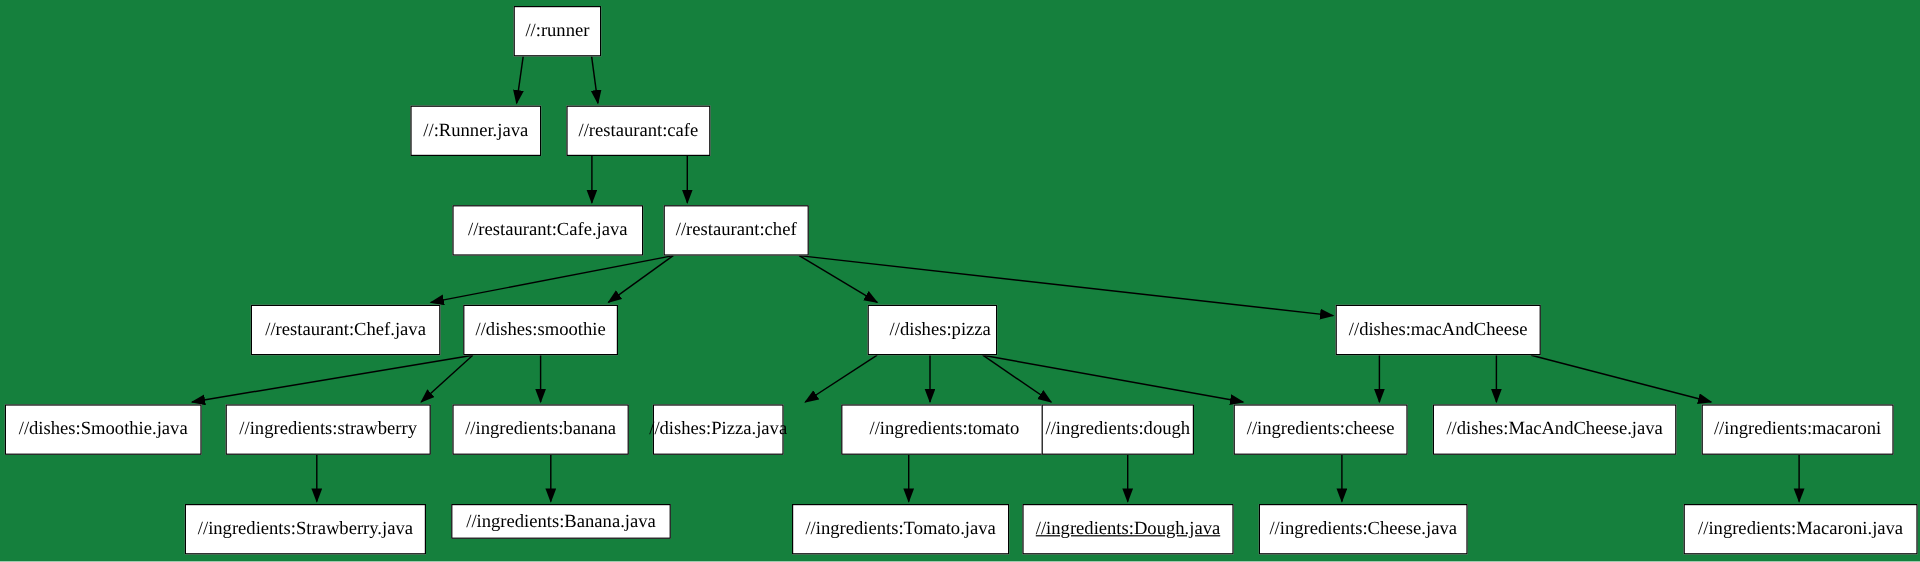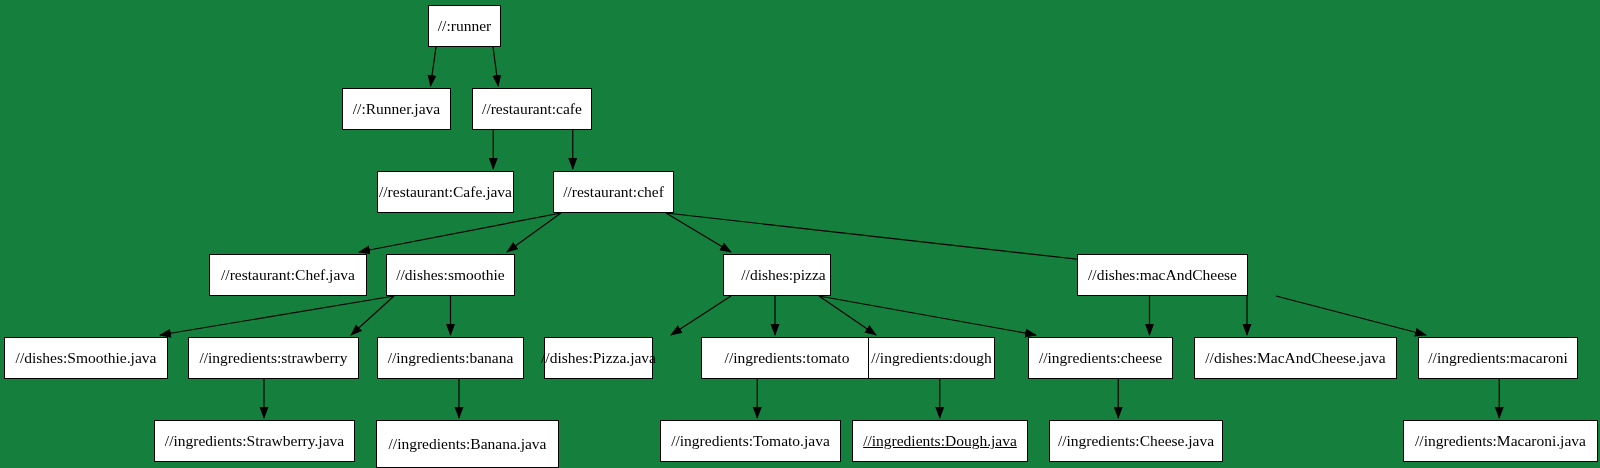--- a/index.html
+++ b/index.html
@@ -76,35 +76,35 @@
       <line x1="459" y1="379" x2="459" y2="418" stroke="#000000" stroke-width="1.2" marker-end="url(#arrowhead)"></line>
       <line x1="757.25" y1="379" x2="757.25" y2="418" stroke="#000000" stroke-width="1.2" marker-end="url(#arrowhead)"></line>
       <line x1="939.75" y1="379" x2="939.75" y2="418" stroke="#000000" stroke-width="1.2" marker-end="url(#arrowhead)"></line>
       <line x1="1118.25" y1="379" x2="1118.25" y2="418" stroke="#000000" stroke-width="1.2" marker-end="url(#arrowhead)"></line>
       <line x1="1499.25" y1="379" x2="1499.25" y2="418" stroke="#000000" stroke-width="1.2" marker-end="url(#arrowhead)"></line>
     </svg>
   <div id="nodes">
       <div class="node" style="left: 428px; top: 5px; width: 73px; height: 42px;">//:runner</div>
       <div class="node" style="left: 342px; top: 88px; width: 109px; height: 42px;">//:Runner.java</div>
       <div class="node" style="left: 472px; top: 88px; width: 120px; height: 42px;">//restaurant:cafe</div>
-      <div class="node" style="left: 377px; top: 171px; width: 137px; height: 42px;">//restaurant:Cafe.java</div>
+      <div class="node" style="left: 377px; top: 171px; width: 159px; height: 42px;">//restaurant:Cafe.java</div>
       <div class="node" style="left: 553px; top: 171px; width: 121px; height: 42px;">//restaurant:chef</div>
       <div class="node" style="left: 209px; top: 254px; width: 158px; height: 42px;">//restaurant:Chef.java</div>
       <div class="node" style="left: 386px; top: 254px; width: 129px; height: 42px;">//dishes:smoothie</div>
       <div class="node" style="left: 723px; top: 254px; width: 108px; height: 42px; padding-left: 13px;">//dishes:pizza</div>
-      <div class="node" style="left: 1077px; top: 254px; width: 171px; height: 42px;">//dishes:macAndCheese</div>
+      <div class="node" style="left: 1113px; top: 254px; width: 171px; height: 42px;">//dishes:macAndCheese</div>
       <div class="node" style="left: 4px; top: 337px; width: 164px; height: 42px;">//dishes:Smoothie.java</div>
       <div class="node" style="left: 188px; top: 337px; width: 171px; height: 42px;">//ingredients:strawberry</div>
       <div class="node" style="left: 377px; top: 337px; width: 147px; height: 42px;">//ingredients:banana</div>
       <div class="node" style="left: 544px; top: 337px; width: 109px; height: 42px;">//dishes:Pizza.java</div>
       <div class="node" style="left: 701px; top: 337px; width: 172px; height: 42px;">//ingredients:tomato</div>
       <div class="node" style="left: 868px; top: 337px; width: 127px; height: 42px;">//ingredients:dough</div>
       <div class="node" style="left: 1028px; top: 337px; width: 145px; height: 42px;">//ingredients:cheese</div>
       <div class="node" style="left: 1194px; top: 337px; width: 203px; height: 42px;">//dishes:MacAndCheese.java</div>
       <div class="node" style="left: 1418px; top: 337px; width: 160px; height: 42px;">//ingredients:macaroni</div>
       <div class="node" style="left: 154px; top: 420px; width: 201px; height: 42px;">//ingredients:Strawberry.java</div>
-      <div class="node" style="left: 376px; top: 420px; width: 183px; height: 48px;">//ingredients:Banana.java</div>
+      <div class="node" style="left: 376px; top: 420px; width: 183px; height: 29px;">//ingredients:Banana.java</div>
       <div class="node" style="left: 660px; top: 420px; width: 181px; height: 42px;">//ingredients:Tomato.java</div>
       <div class="node" style="left: 852px; top: 420px; width: 176px; height: 42px; text-decoration: underline;">//ingredients:Dough.java</div>
       <div class="node" style="left: 1049px; top: 420px; width: 174px; height: 42px;">//ingredients:Cheese.java</div>
       <div class="node" style="left: 1403px; top: 420px; width: 195px; height: 42px;">//ingredients:Macaroni.java</div>
     </div>
 </div>
 
 </body></html>

